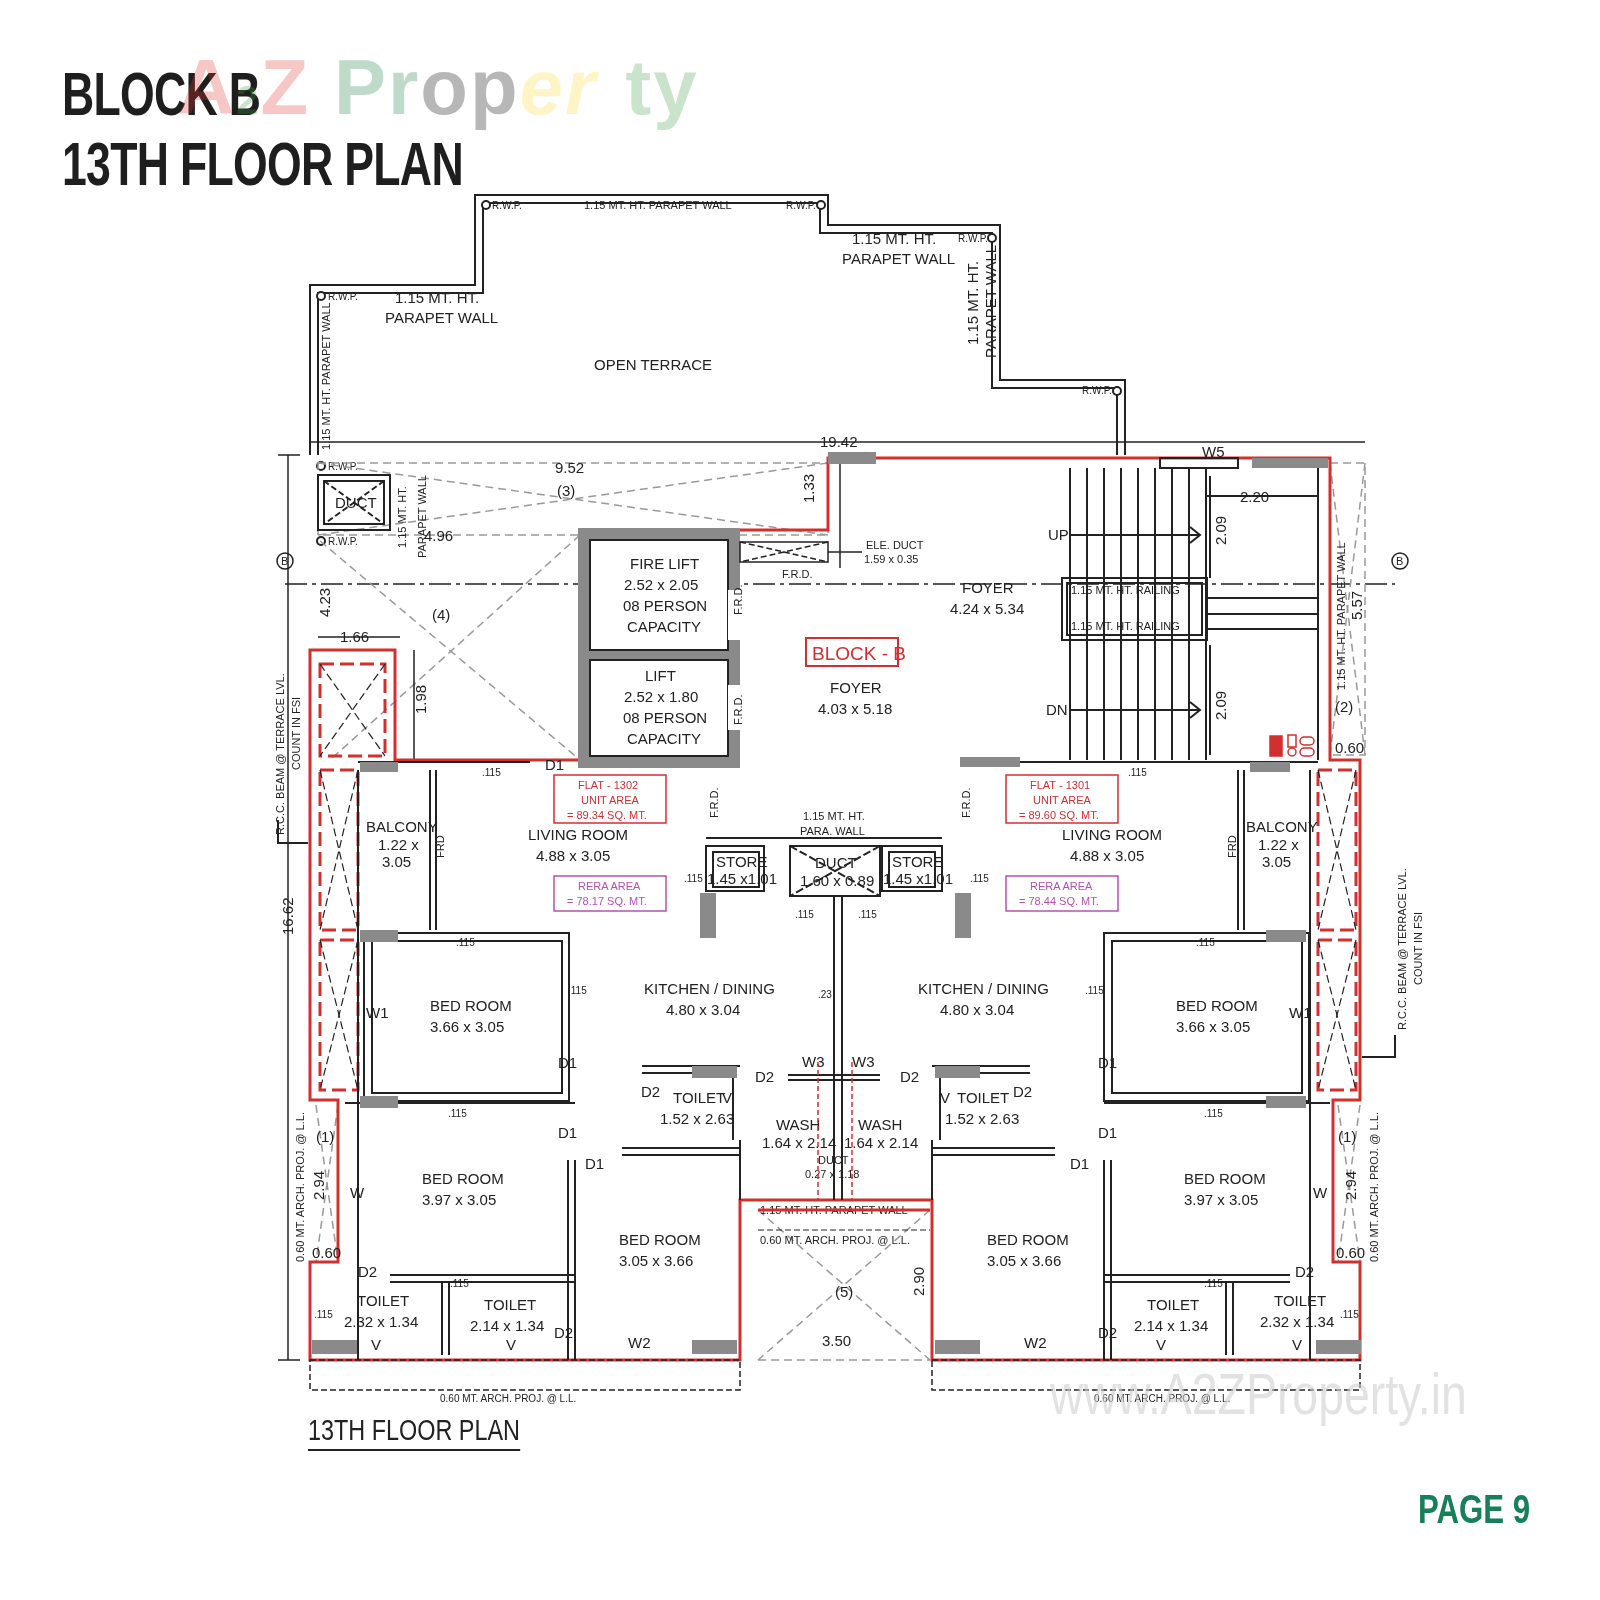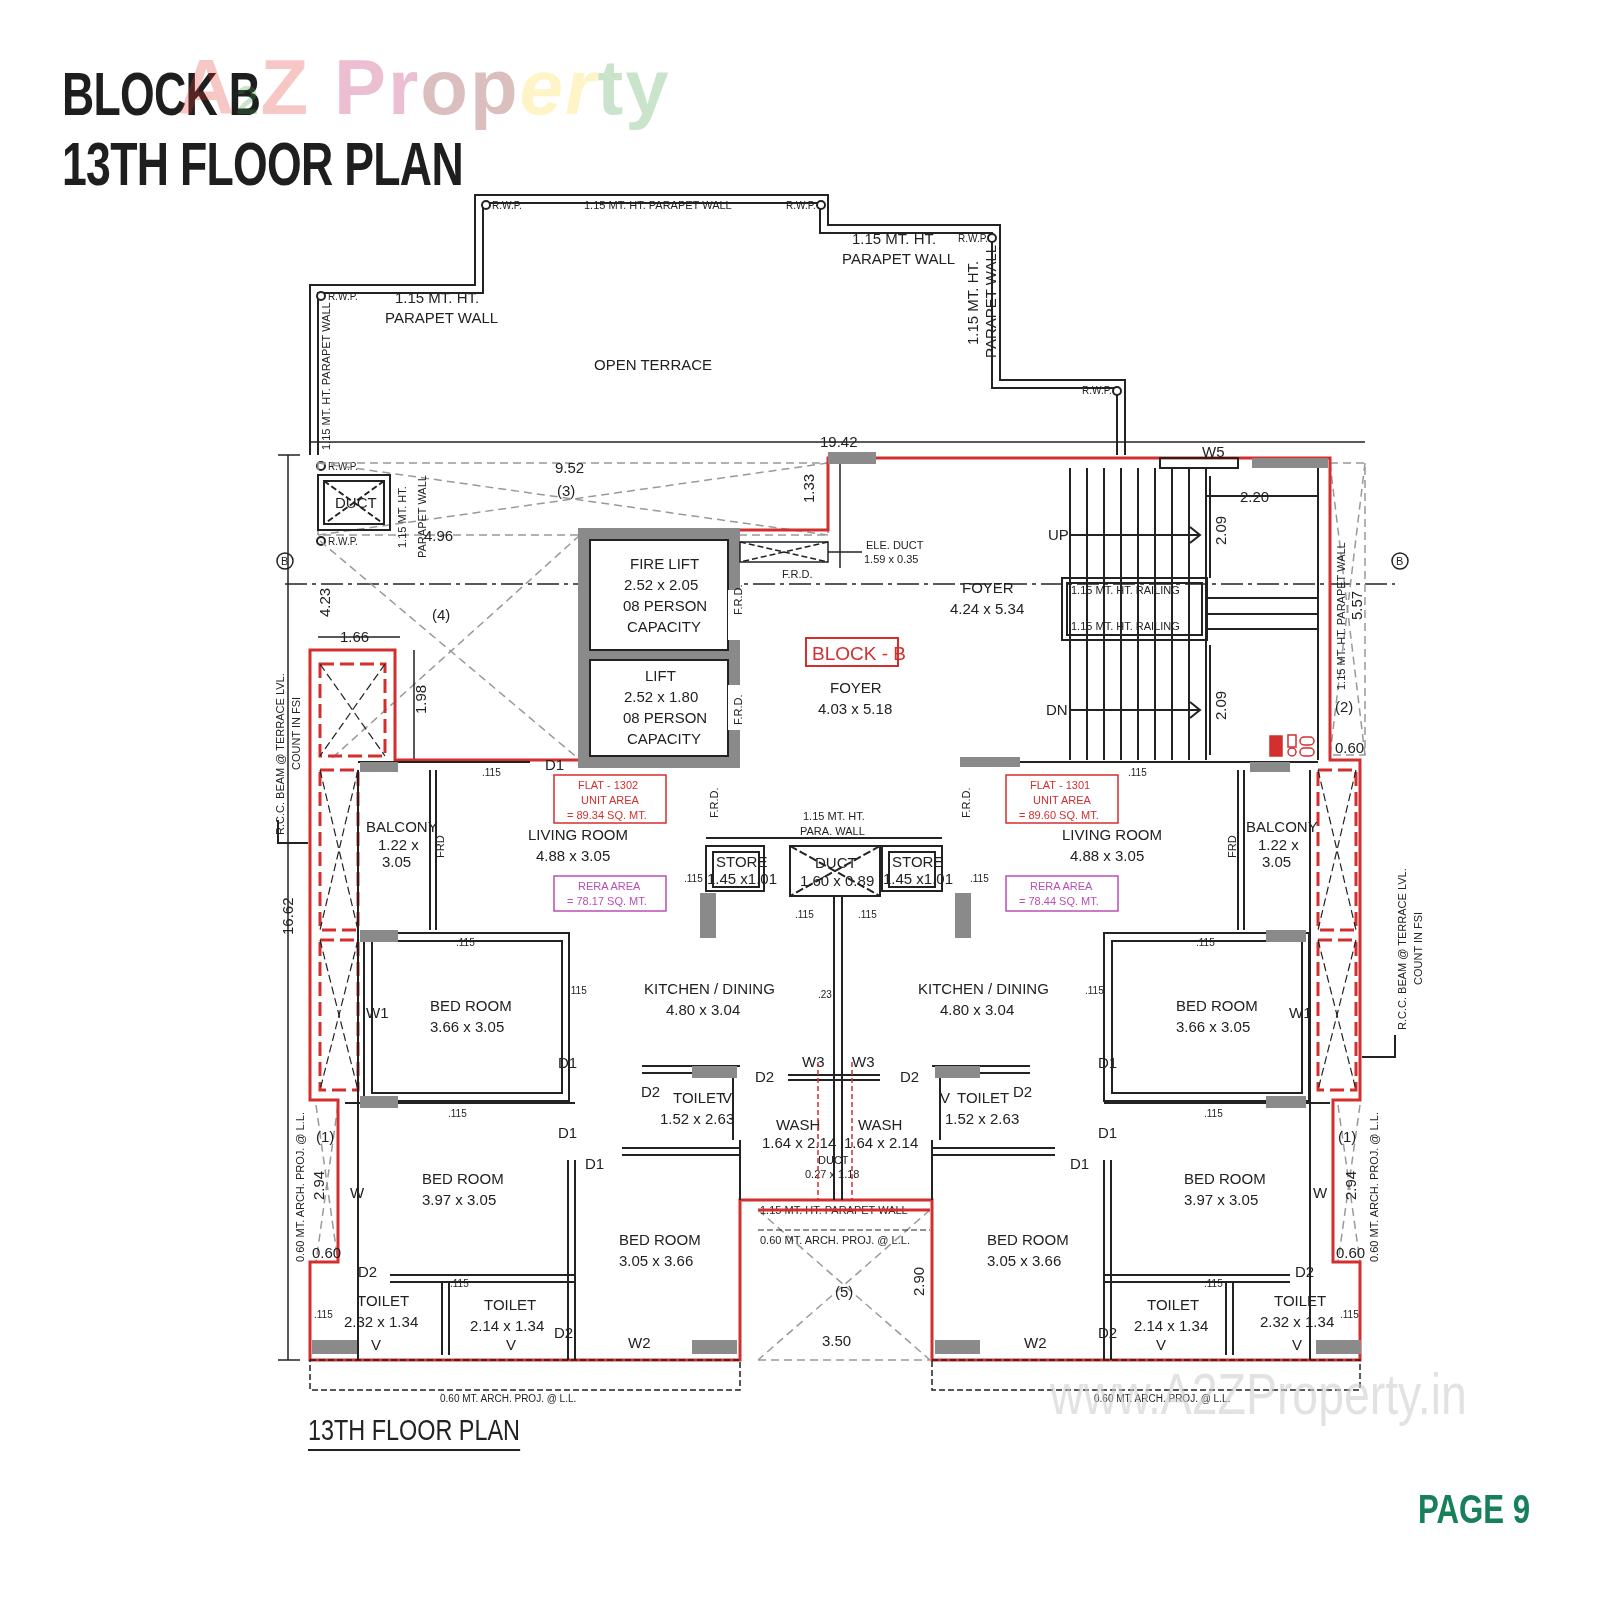--- a/index.html
+++ b/index.html
@@ -2,21 +2,21 @@
 <html><head>
 <meta charset="utf-8">
 <style>
   html, body { margin: 0; padding: 0; background: #ffffff; }
   body { width: 1600px; height: 1600px; position: relative; overflow: hidden; font-family: "Liberation Sans", sans-serif; }
   .title { position: absolute; left: 62px; font-family: "Liberation Sans", sans-serif; font-weight: bold; color: #1e1e1e; letter-spacing: -1px; transform: scaleX(0.72); transform-origin: left top; }
   #title1 { top: 58px; font-size: 62px; }
   #title2 { top: 128px; font-size: 62px; }
   #watermark-top { position: absolute; left: 178px; top: 42px; font-size: 78px; font-weight: bold; opacity: 0.28; letter-spacing: 2px; }
   #watermark-top .a { color: #e53935; } #watermark-top .z { color: #e53935; } #watermark-top .two { color: #43a047; font-size: 40px; }
-  #watermark-top .p1 { color: #be185d; } #watermark-top .p2 { color: #7f1d1d; } #watermark-top .p3 { color: #fdd835; font-style: italic; } #watermark-top .p4 { color: #43a047; }
+  #watermark-top .p1 { color: #15803d; } #watermark-top .p2 { color: #000000; } #watermark-top .p3 { color: #fdd835; font-style: italic; } #watermark-top .p4 { color: #43a047; margin-left: 28px; }
   #watermark-bottom { position: absolute; left: 1050px; top: 1360px; font-size: 58px; color: #d0d0d0; opacity: 0.6; transform: scaleX(0.8); transform-origin: left top; }
   #plan-caption { position: absolute; left: 308px; top: 1413px; font-size: 30px; color: #222; transform: scaleX(0.78); transform-origin: left top; border-bottom: 2px solid #222; padding-bottom: 2px; }
   #page-num { position: absolute; left: 1418px; top: 1487px; font-size: 40px; font-weight: bold; color: #17805a; transform: scaleX(0.78); transform-origin: left top; }
   svg text { font-family: "Liberation Sans", sans-serif; fill: #222; }
   .lbl { font-size: 15px; }
   .sm { font-size: 11px; }
   .xs { font-size: 10px; }
   .red { fill: #d32f2f; }
   .mag { fill: #b94fb5; }
 </style>

